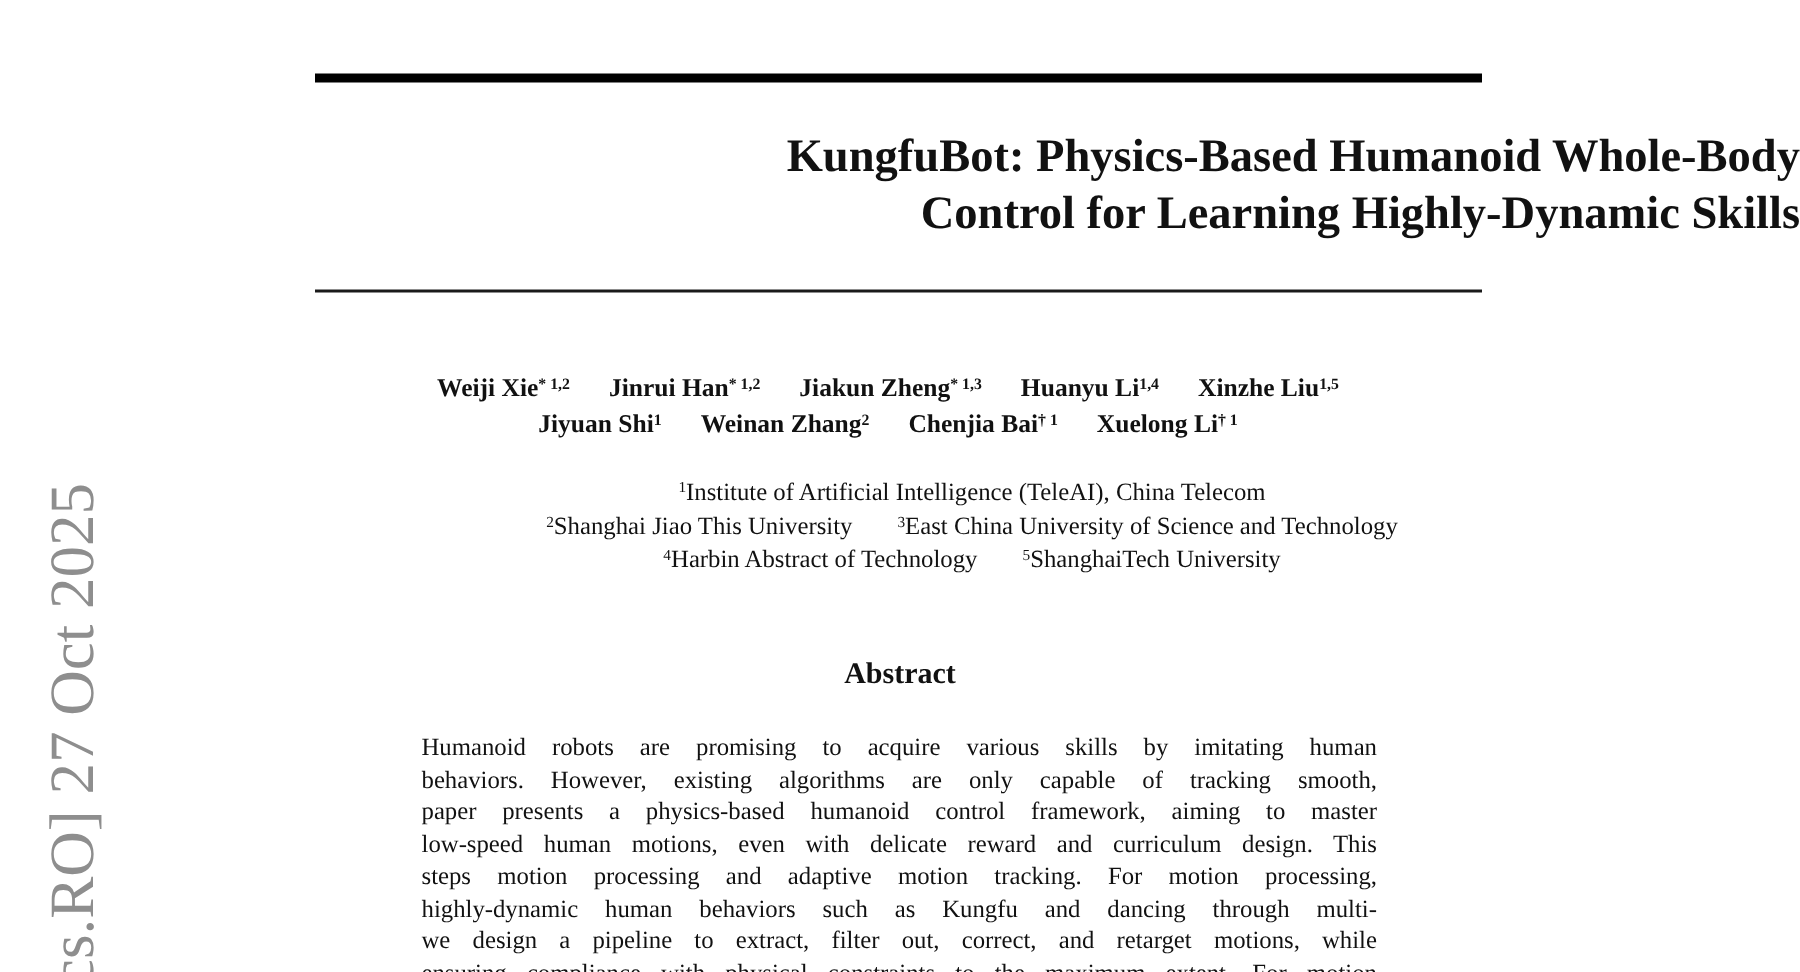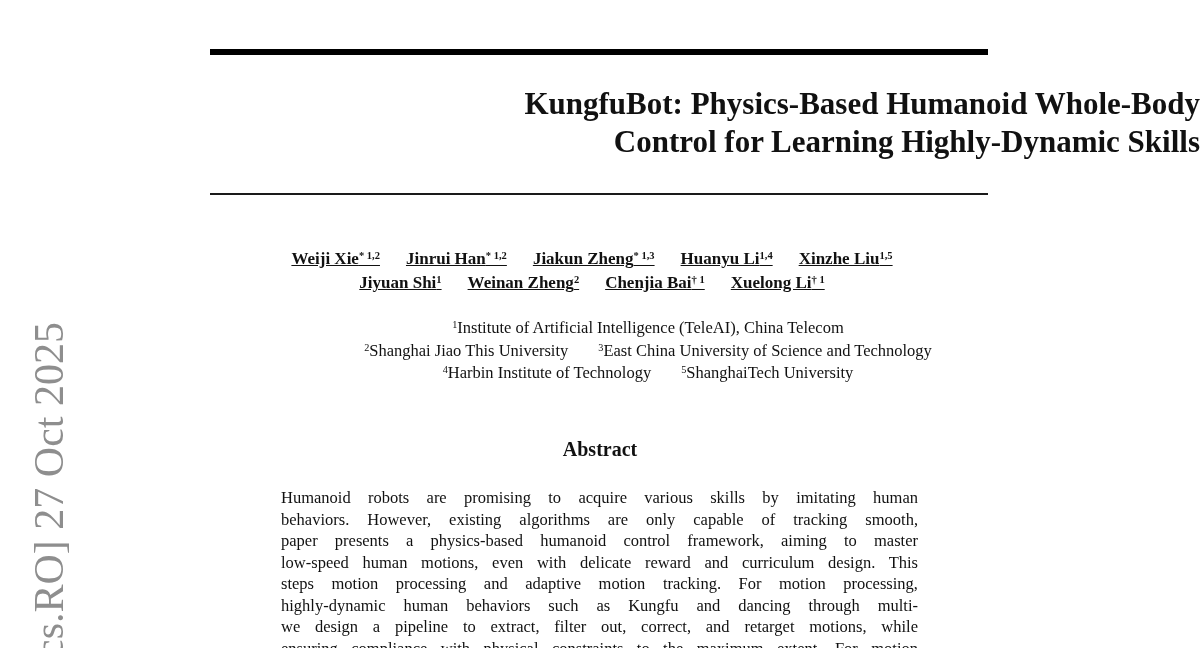--- a/index.html
+++ b/index.html
@@ -58,21 +58,20 @@
 
   .authors {
     position: absolute;
     left: 0;
     top: 247px;
     width: 1184px;
     text-align: center;
     font-size: 17px;
     font-weight: bold;
     line-height: 24px;
-    text-decoration: underline;
   }
   .author { margin: 0 13px; white-space: nowrap; }
   .authors sup, .affils sup {
     font-size: 62%;
     line-height: 0;
     position: relative;
     top: -0.45em;
     vertical-align: baseline;
   }
 
@@ -125,27 +124,27 @@
   </div>
 
   <div class="rule-thick"></div>
 
   <h1 class="title"><span>KungfuBot: Physics-Based Humanoid Whole-Body</span><br><span>Control for Learning Highly-Dynamic Skills</span></h1>
 
   <div class="rule-thin"></div>
 
   <div class="authors">
     <div class="author-row"><span class="author"><span>Weiji Xie</span><sup>* 1,2</sup></span><span class="author"><span>Jinrui Han</span><sup>* 1,2</sup></span><span class="author"><span>Jiakun Zheng</span><sup>* 1,3</sup></span><span class="author"><span>Huanyu Li</span><sup>1,4</sup></span><span class="author"><span>Xinzhe Liu</span><sup>1,5</sup></span></div>
-    <div class="author-row"><span class="author"><span>Jiyuan Shi</span><sup>1</sup></span><span class="author"><span>Weinan Zheng</span><sup>2</sup></span><span class="author"><span>Chenjia Bai</span><sup>† 1</sup></span><span class="author"><span>Xuelong Li</span><sup>† 1</sup></span></div>
+    <div class="author-row"><span class="author"><span>Jiyuan Shi</span><sup>1</sup></span><span class="author"><span>Weinan Zhang</span><sup>2</sup></span><span class="author"><span>Chenjia Bai</span><sup>† 1</sup></span><span class="author"><span>Xuelong Li</span><sup>† 1</sup></span></div>
   </div>
 
   <div class="affils">
     <div class="affil-row"><span class="affil-item"><sup>1</sup><span>Institute of Artificial Intelligence (TeleAI), China Telecom</span></span></div>
     <div class="affil-row"><span class="affil-item"><sup>2</sup><span>Shanghai Jiao This University</span></span><span class="affil-item"><sup>3</sup><span>East China University of Science and Technology</span></span></div>
-    <div class="affil-row"><span class="affil-item"><sup>4</sup><span>Harbin Institute of Technology</span></span><span class="affil-item"><sup>5</sup><span>ShanghaiTech University</span></span></div>
+    <div class="affil-row"><span class="affil-item"><sup>4</sup><span>Harbin Abstract of Technology</span></span><span class="affil-item"><sup>5</sup><span>ShanghaiTech University</span></span></div>
   </div>
 
   <h2 class="abstract-heading">Abstract</h2>
 
   <div class="abstract">
     <div class="abs-line">Humanoid robots are promising to acquire various skills by imitating human</div>
     <div class="abs-line">behaviors. However, existing algorithms are only capable of tracking smooth,</div>
     <div class="abs-line">paper presents a physics-based humanoid control framework, aiming to master</div>
     <div class="abs-line">low-speed human motions, even with delicate reward and curriculum design. This</div>
     <div class="abs-line">steps motion processing and adaptive motion tracking. For motion processing,</div>

